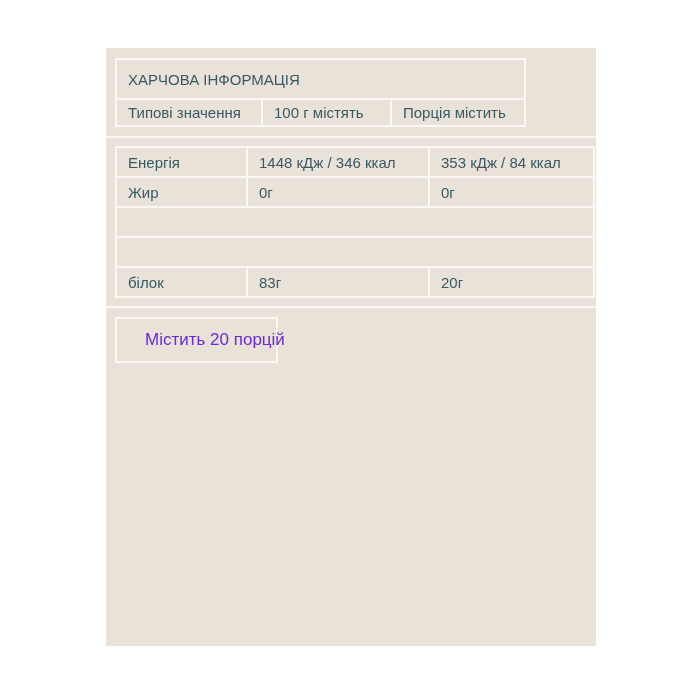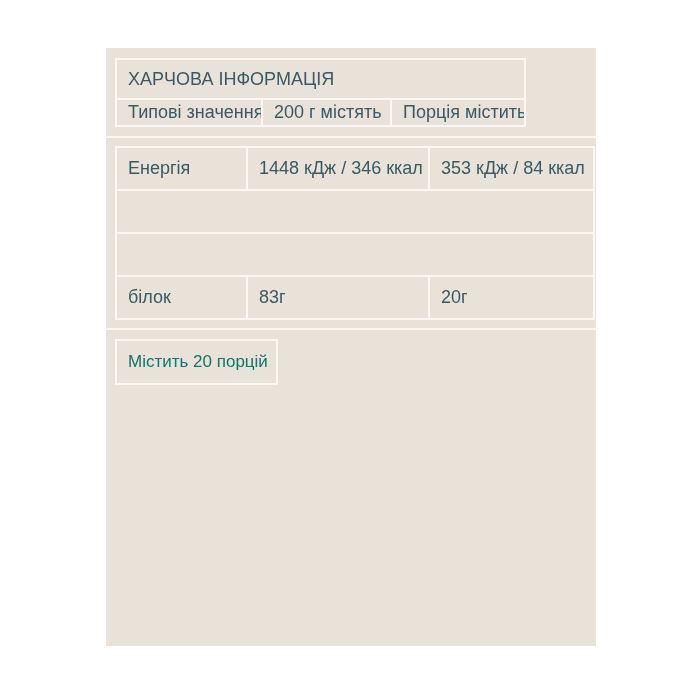--- a/index.html
+++ b/index.html
@@ -18,21 +18,21 @@
     height: 598px;
     background: #e8e2d9;
     color: #3a5a63;
   }
   table {
     border-collapse: collapse;
     table-layout: fixed;
   }
   td {
     border: 2px solid #fbf8f3;
-    font-size: 18px;
+    font-size: 15px;
     padding-left: 11px;
     vertical-align: middle;
     color: #3a5a63;
     overflow: hidden;
     white-space: nowrap;
   }
   .header-table {
     width: 409px;
     margin: 10px 0 0 9px;
   }
@@ -42,71 +42,76 @@
     height: 2px;
     background: #fbf8f3;
     width: 100%;
   }
   .divider-1 { margin-top: 9px; }
   .divider-2 { margin-top: 8px; }
   .main-table {
     width: 478px;
     margin: 8px 0 0 9px;
   }
-  .main-table td { height: 43px; }
+  .main-table td { height: 30px; }
   .main-table td.spacer-cell { border-left: 2px solid #fbf8f3; border-right: 2px solid #fbf8f3; }
   .footer-box {
     margin: 9px 0 0 9px;
     width: 163px;
     height: 46px;
     border: 2px solid #fbf8f3;
     font-size: 17px;
-    color: #0f766e;
+    color: #6d28d9;
     display: flex;
     align-items: center;
-    padding-left: 11px;
+    padding-left: 28px;
     white-space: nowrap;
   }
 </style>
 </head>
 <body>
 
 <div class="panel">
 
   <table class="header-table">
     <colgroup>
       <col style="width:146px">
         <col style="width:129px">
         <col style="width:134px">
     </colgroup>
     <tbody>
         <tr>
       <td colspan="3" class="title-cell">ХАРЧОВА ІНФОРМАЦІЯ</td>
     </tr>
     <tr>
       <td class="col-cell">Типові значення</td>
-      <td class="col-cell">200 г містять</td>
+      <td class="col-cell">100 г містять</td>
       <td class="col-cell">Порція містить</td>
     </tr>
   </tbody>
     </table>
 
   <div class="section-divider divider-1"></div>
 
   <table class="main-table">
     <colgroup>
       <col style="width:131px">
         <col style="width:182px">
         <col style="width:165px">
     </colgroup>
     <tbody>
         <tr>
       <td>Енергія</td>
       <td>1448 кДж / 346 ккал</td>
       <td>353 кДж / 84 ккал</td>
+    </tr>
+    <tr>
+      <td>Жир</td>
+      <td>0г</td>
+      <td>0г</td>
     </tr>
     <tr>
       <td colspan="3" class="spacer-cell"></td>
     </tr>
     <tr>
       <td colspan="3" class="spacer-cell"></td>
     </tr>
     <tr>
       <td>білок</td>
       <td>83г</td>

